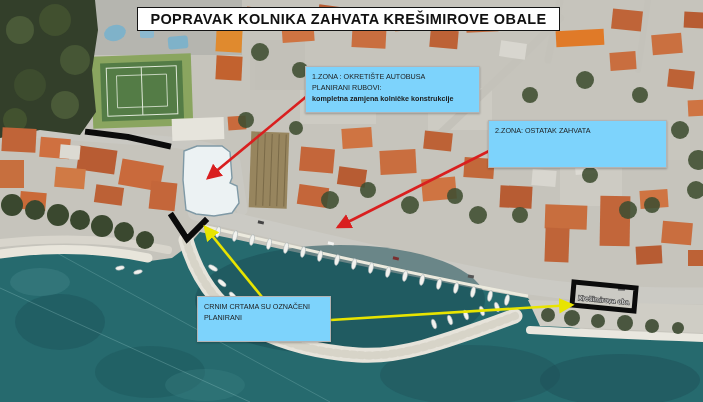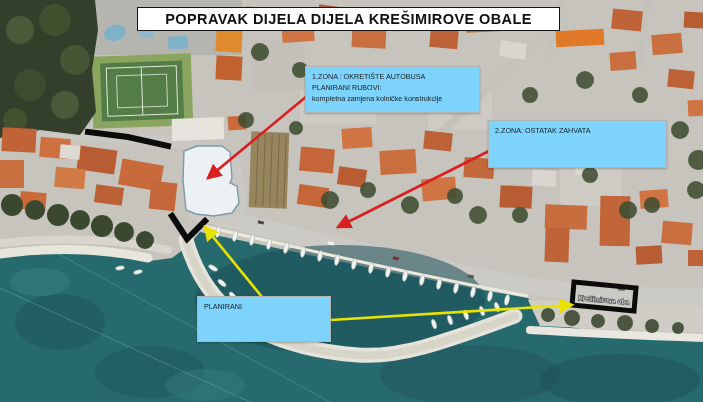--- a/index.html
+++ b/index.html
@@ -15,21 +15,21 @@
     font-size:14.5px;font-weight:600;letter-spacing:.4px;color:#111;
     white-space:nowrap;z-index:30;
   }
   .note-box{
     position:absolute;background:#7dd3fc;border:1px solid #b3b3b3;
     box-sizing:border-box;padding:4px 6px;color:#1c1c1c;
     font-size:7.2px;line-height:1.55;z-index:20;
     box-shadow:0 1px 2px rgba(0,0,0,.25);
   }
   .note-box .ln{white-space:nowrap;font-weight:400;}
-  .note-box .ln.bold{font-weight:400;}
+  .note-box .ln.bold{font-weight:700;}
   .box-zone1{left:305px;top:66px;width:175px;height:47px;}
   .box-zone2{left:488px;top:120px;width:179px;height:48px;}
   .box-legend{left:197px;top:296px;width:134px;height:46px;}
 </style>
 </head>
 <body>
 
 <div class="stage">
 
 <svg width="703" height="402" viewBox="0 0 703 402">
@@ -289,29 +289,30 @@
   <text x="578" y="300" transform="rotate(5 578 300)" font-size="6.5" letter-spacing=".3" fill="#fafafa" stroke="#4a4a4a" stroke-width="1.4" paint-order="stroke" font-family="Liberation Sans, sans-serif">Krešimirova oba</text>
 
   <g fill="none">
     <line x1="307" y1="96" x2="208" y2="178" stroke="#d91f1f" stroke-width="2.6" marker-end="url(#mr)"></line>
     <line x1="489" y1="151" x2="338" y2="227" stroke="#d91f1f" stroke-width="2.6" marker-end="url(#mr)"></line>
     <line x1="262" y1="297" x2="205" y2="227" stroke="#e8e400" stroke-width="2.6" marker-end="url(#my)"></line>
     <line x1="331" y1="320" x2="572" y2="305" stroke="#e8e400" stroke-width="2.6" marker-end="url(#my)"></line>
   </g>
 </svg>
 
-<div class="title-box">POPRAVAK DIJELA DIJELA KREŠIMIROVE OBALE</div>
+<div class="title-box">POPRAVAK KOLNIKA ZAHVATA KREŠIMIROVE OBALE</div>
 
 <div class="note-box box-zone1">
   <div class="ln">1.ZONA : OKRETIŠTE AUTOBUSA</div>
   <div class="ln">PLANIRANI RUBOVI:</div>
   <div class="ln bold">kompletna zamjena kolničke konstrukcije</div>
 </div>
 
 <div class="note-box box-zone2">
   <div class="ln">2.ZONA: OSTATAK ZAHVATA</div>
 </div>
 
 <div class="note-box box-legend">
+  <div class="ln">CRNIM CRTAMA SU OZNAČENI</div>
   <div class="ln">PLANIRANI</div>
 </div>
 
 </div>
 
 </body></html>

